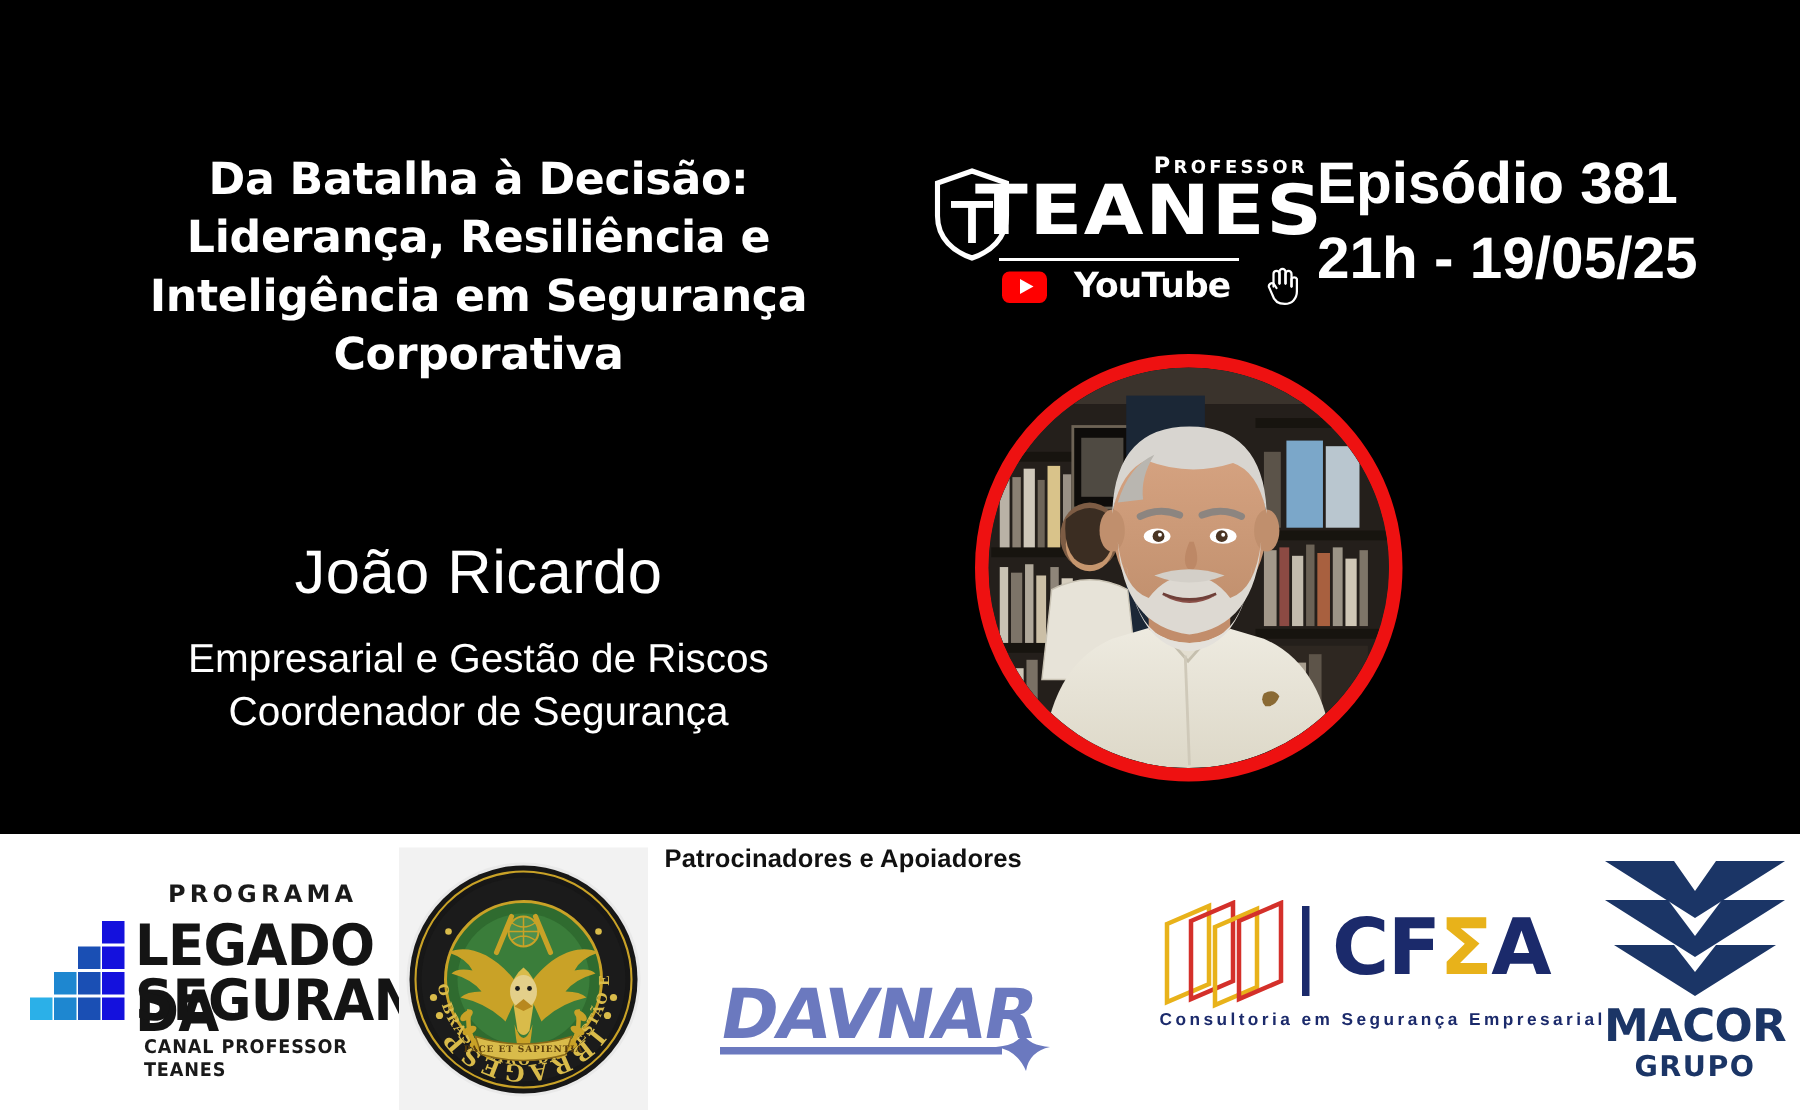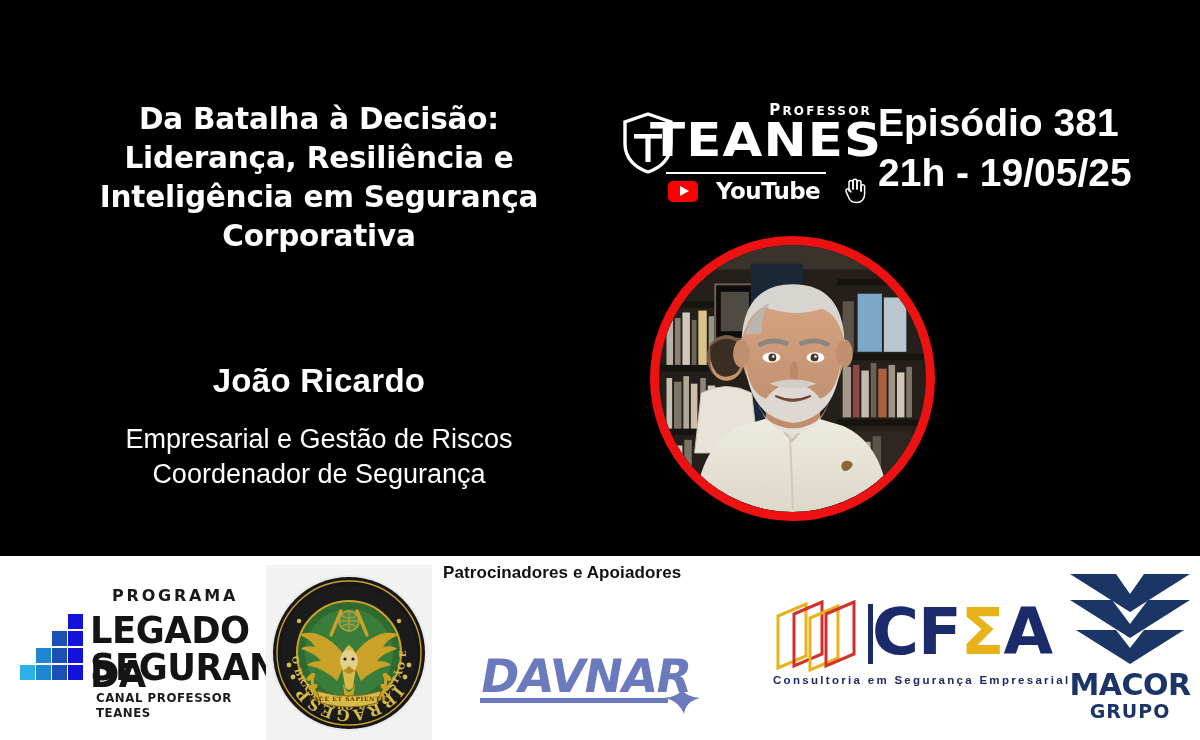--- a/index.html
+++ b/index.html
@@ -40,22 +40,22 @@
   }
 
   
   .speaker-block {
     position:absolute; left:34px; top:356px;
     width:570px; text-align:center;
   }
   .speaker-name {
     color:#ffffff;
     font-family:"Liberation Sans", sans-serif;
-    font-weight:bold;
-    font-size:33px;
+    font-weight:normal;
+    font-size:41px;
     line-height:50px;
     letter-spacing:0.3px;
   }
   .speaker-role {
     margin-top:16px;
     color:#ffffff;
     font-family:"Liberation Sans", sans-serif;
     font-weight:normal;
     font-size:27px;
     line-height:35px;
@@ -202,24 +202,24 @@
     background:#f2f2f2;
     display:flex; align-items:center; justify-content:center;
   }
 
   
   .davnar { position:absolute; left:478px; top:92px; width:230px; height:70px; }
 
   
   .cfea { position:absolute; left:772px; top:42px; width:285px; height:110px; }
   .cfea-word {
-    position:absolute; left:100px; top:3px;
-    font-family:"DejaVu Sans", sans-serif;
-    font-weight:bold;
-    font-size:64px;
+    position:absolute; left:116px; top:3px;
+    font-family:"DejaVu Sans", sans-serif;
+    font-weight:bold;
+    font-size:52px;
     line-height:62px;
     letter-spacing:-1px;
     color:#1b2a6b;
   }
   .cfea-sigma { color:#e8b21a; }
   .cfea-sub {
     position:absolute; left:1px; top:76px;
     color:#1b2a6b;
     font-family:"Liberation Sans", sans-serif;
     font-weight:bold;

